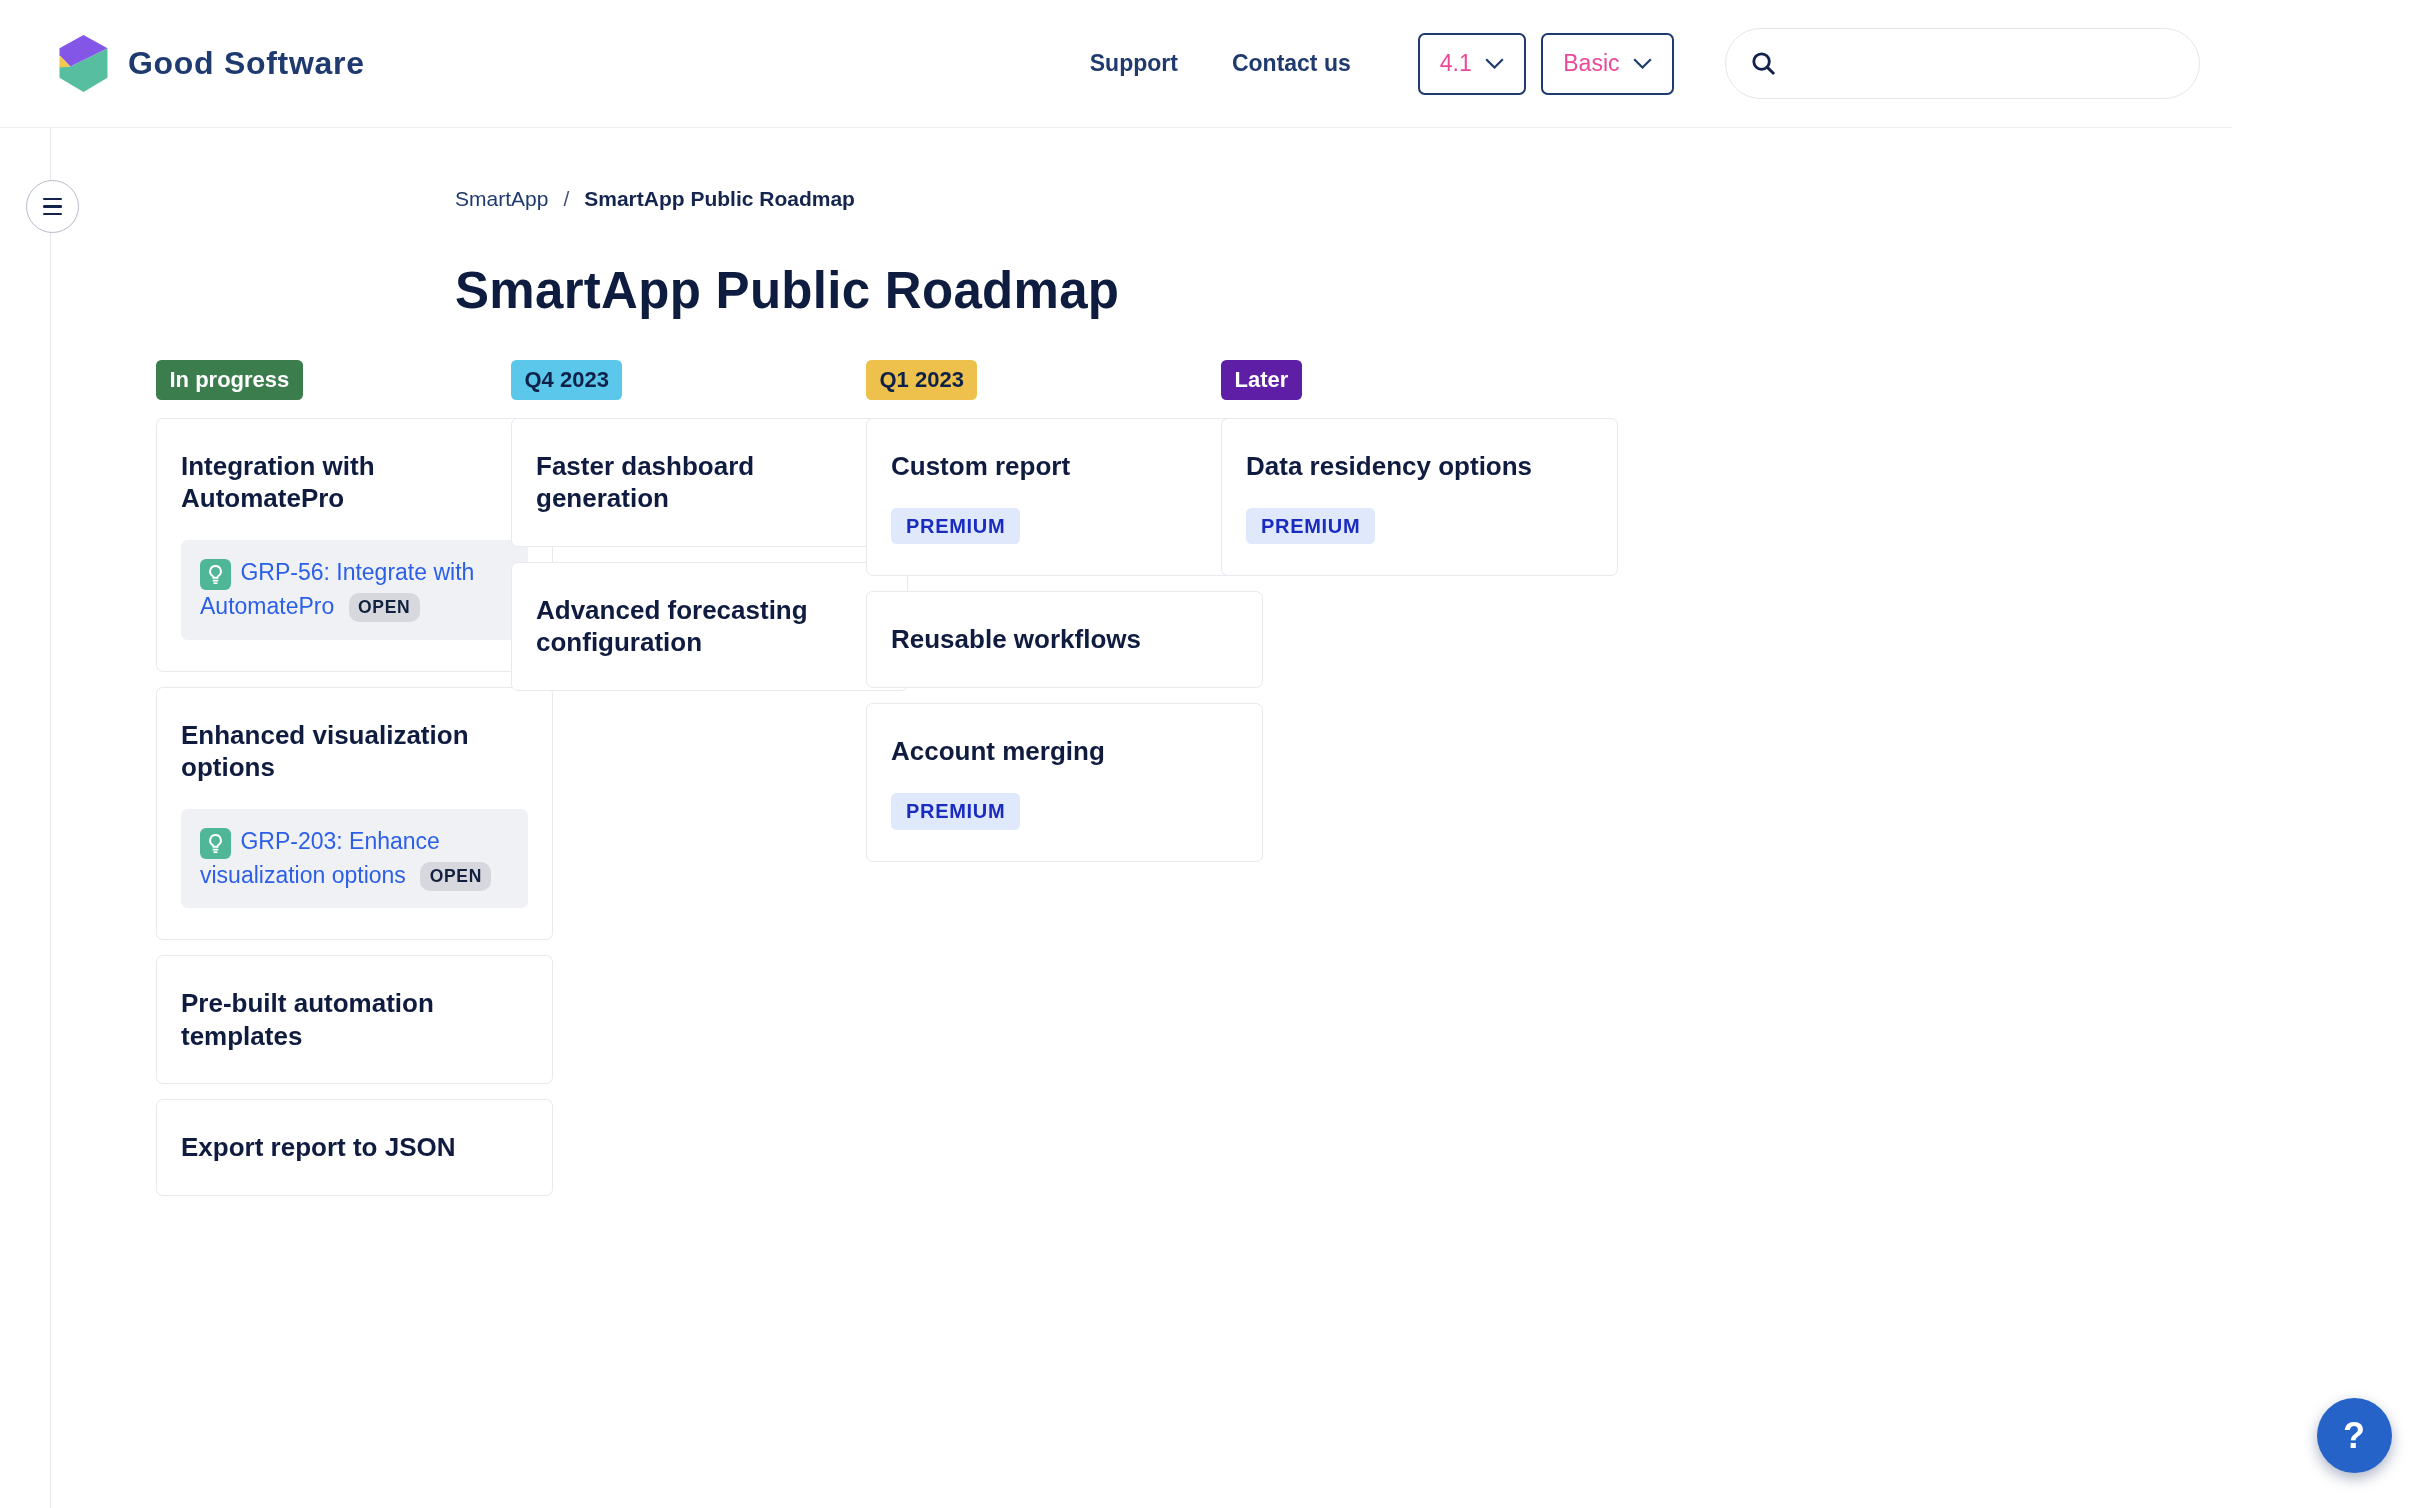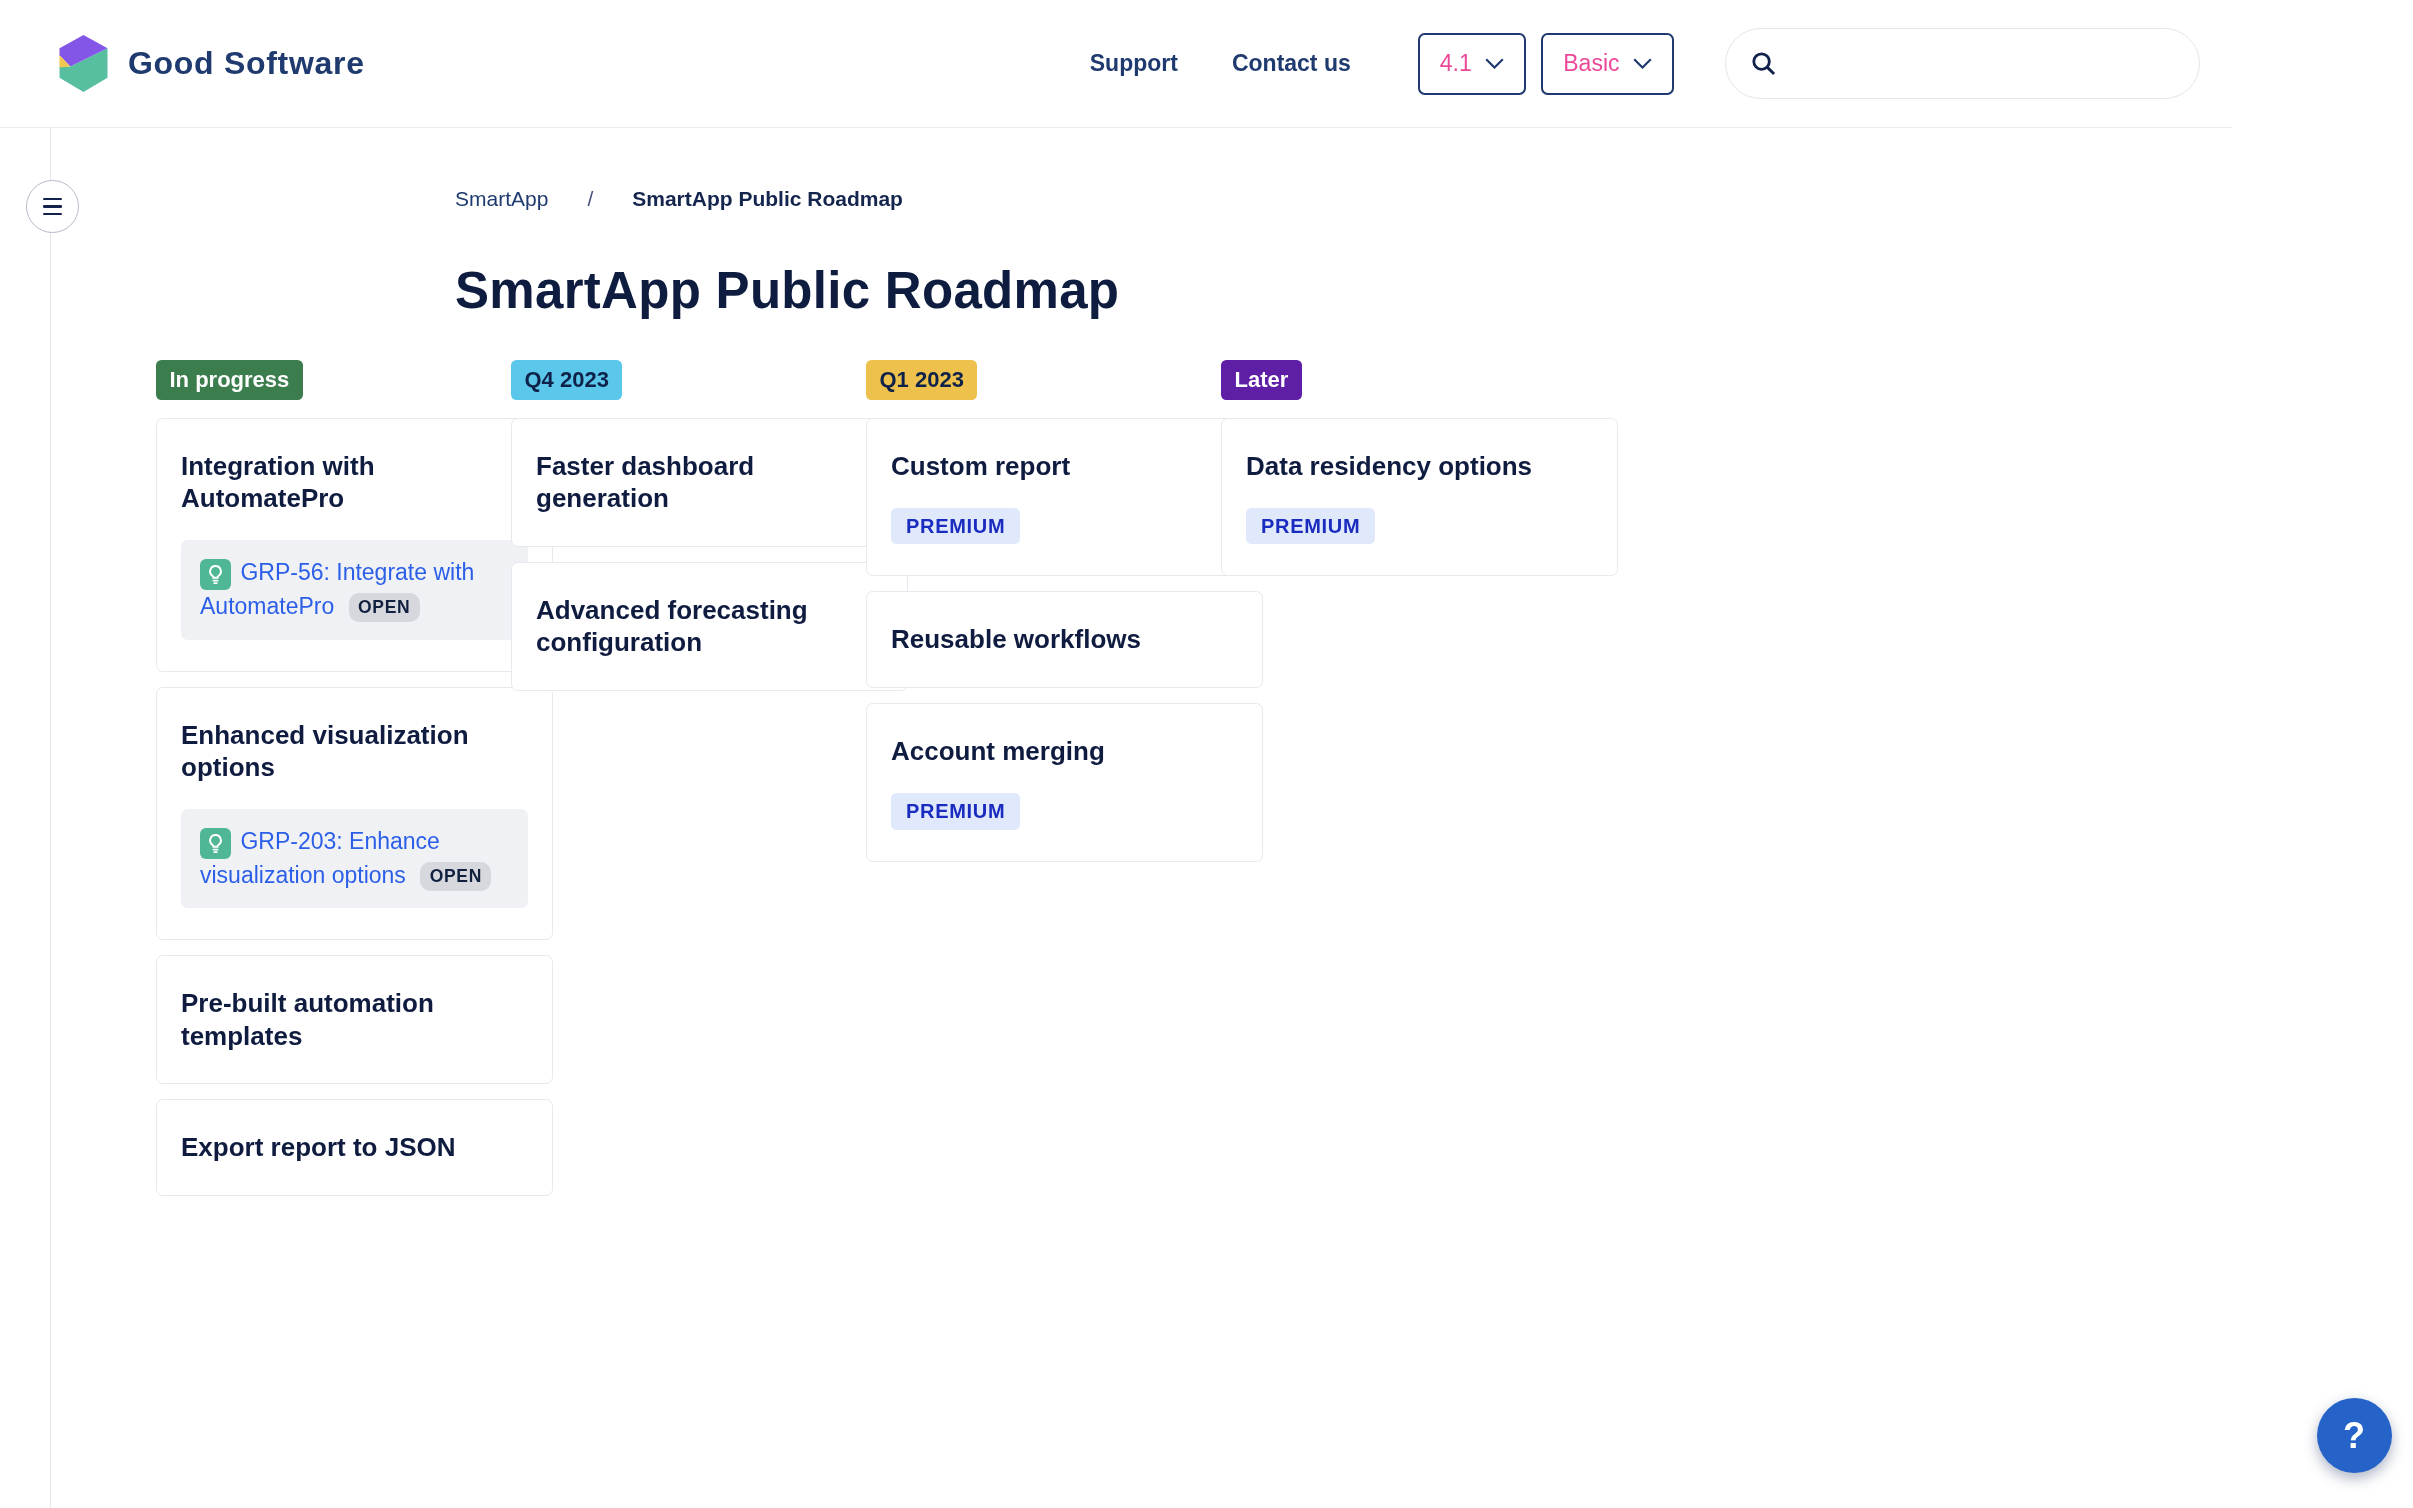--- a/index.html
+++ b/index.html
@@ -36,21 +36,21 @@
   .side-rail { position:absolute; left:0; top:128px; width:51px; height:1380px;
                border-right:1.3px solid #E7E7EB; background:#fff; }
   .menu-toggle { position:absolute; left:25.6px; top:180px; width:53px; height:53px;
                  border-radius:50%; background:#fff; border:1.3px solid #B7BBC9;
                  display:flex; flex-direction:column; align-items:center; justify-content:center;
                  gap:4.7px; z-index:6; cursor:pointer; }
   .menu-toggle .bar { width:19px; height:2.7px; background:#13224C; border-radius:1.3px; }
 
   
   .crumbs { position:absolute; left:455px; top:187px; font-size:21px; color:#1E3A6E;
-            display:flex; align-items:center;gap:24px; }
+            display:flex; align-items:center; }
   .crumb-link { color:#1E3A6E; text-decoration:none; }
   .crumb-sep { margin:0 15px; color:#44507A; }
   .crumb-current { font-weight:700; color:#14254E; }
   .page-title { position:absolute; left:455px; top:261px; font-size:51px; font-weight:700;
                 color:#0E1C3F; letter-spacing:0.3px; }
 
   
   .board { position:absolute; left:156px; top:360px; display:flex; gap:30px; }
   .board-column { width:325px; display:flex; flex-direction:column; align-items:flex-start; }
   .status-badge { font-size:22px; font-weight:700; padding:7.4px 13.5px; border-radius:5.4px;

